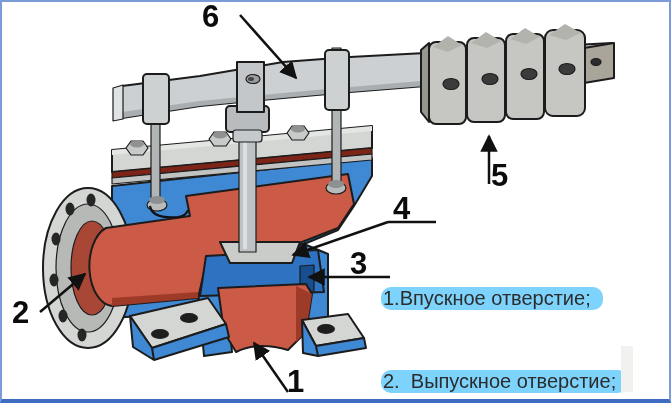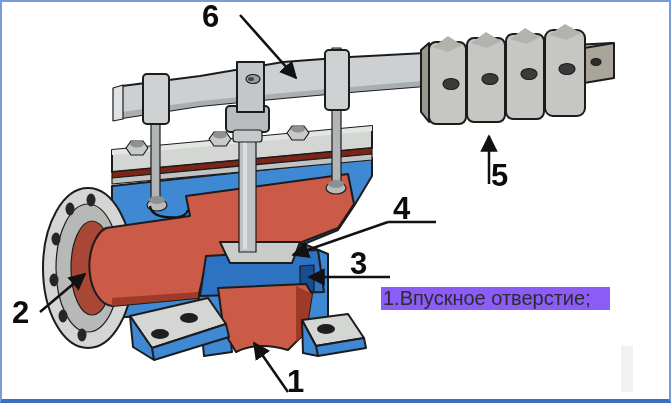--- a/index.html
+++ b/index.html
@@ -8,30 +8,31 @@
          overflow:hidden;font-family:"Liberation Sans",sans-serif;}
   .canvas{position:absolute;left:-2px;top:-2px;width:671px;height:403px;}
   svg.diagram{position:absolute;left:0;top:0;z-index:2;}
   svg .s{stroke:#1c1c1c;stroke-width:2;stroke-linejoin:round;}
   svg .t{stroke:#1c1c1c;stroke-width:1.2;stroke-linejoin:round;}
   svg .ns{stroke:none;}
   svg .ln{stroke:#111;stroke-width:2.5;fill:none;}
   .callout{position:absolute;z-index:3;font-weight:700;font-size:31px;line-height:1;color:#0c0c0c;}
   .legend{position:absolute;left:381px;top:230px;z-index:1;font-size:20px;line-height:27.5px;
           color:#2c2c2c;white-space:pre;}
-  .legend .legend-line span{background:#8b5cf6;padding:0 19px 1px 2px;}
+  .legend .legend-line span{background:#7dd3fc;padding:0 12px 1px 2px;border-radius:10px;}
 </style>
 </head>
 <body>
 
 <div class="frame">
   <div class="canvas">
 
     <div class="legend">
       <div class="legend-line"><span>1.Впускное отверстие;</span></div>
+      <div class="legend-line"><span>2.  Выпускное отверстие;</span></div>
       
       
       
       
     </div>
 
     <svg class="diagram" width="671" height="403" viewBox="0 0 671 403">
       <defs>
         <marker id="ah" viewBox="0 0 10 10" refX="9" refY="5" markerWidth="7" markerHeight="7" orient="auto-start-reverse">
           <path d="M0 0 L10 5 L0 10 Z" fill="#111" class="ns"></path>

